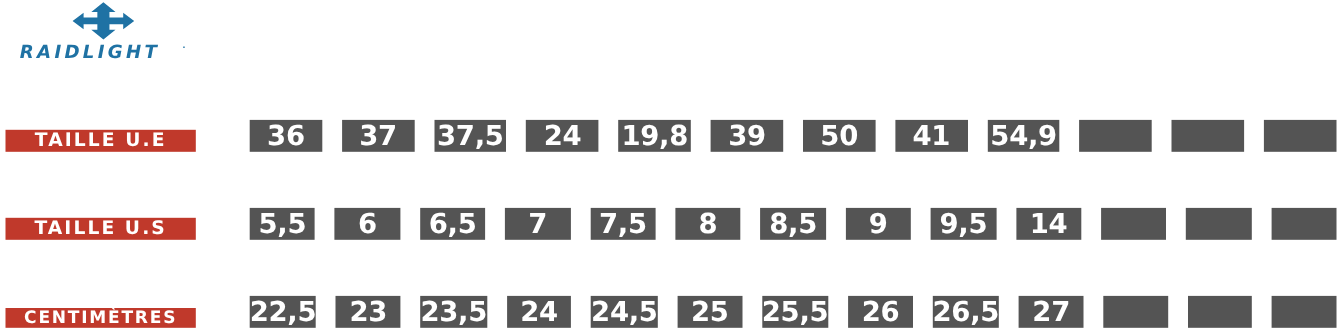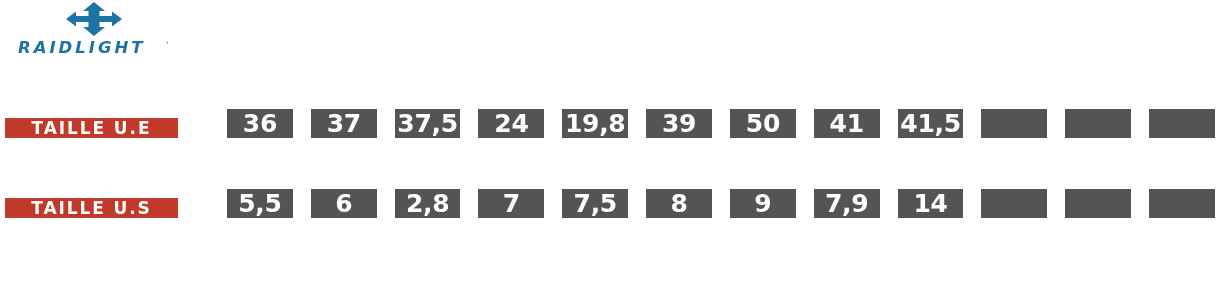--- a/index.html
+++ b/index.html
@@ -149,40 +149,59 @@
       <div class="row-label">TAILLE U.E</div>
       <div class="cells">
         <div class="cell">36</div>
         <div class="cell">37</div>
         <div class="cell">37,5</div>
         <div class="cell">24</div>
         <div class="cell">19,8</div>
         <div class="cell">39</div>
         <div class="cell">50</div>
         <div class="cell">41</div>
-        <div class="cell">41,5</div>
+        <div class="cell">54,9</div>
         <div class="cell empty-cell"></div>
         <div class="cell empty-cell"></div>
         <div class="cell empty-cell"></div>
       </div>
     </div>
 
     <div class="size-row">
       <div class="row-label">TAILLE U.S</div>
       <div class="cells">
         <div class="cell">5,5</div>
         <div class="cell">6</div>
-        <div class="cell">2,8</div>
+        <div class="cell">6,5</div>
         <div class="cell">7</div>
         <div class="cell">7,5</div>
         <div class="cell">8</div>
+        <div class="cell">8,5</div>
         <div class="cell">9</div>
-        <div class="cell">7,9</div>
+        <div class="cell">9,5</div>
         <div class="cell">14</div>
         <div class="cell empty-cell"></div>
         <div class="cell empty-cell"></div>
         <div class="cell empty-cell"></div>
       </div>
     </div>
 
+    <div class="size-row">
+      <div class="row-label label-cm">CENTIMÈTRES</div>
+      <div class="cells">
+        <div class="cell">22,5</div>
+        <div class="cell">23</div>
+        <div class="cell">23,5</div>
+        <div class="cell">24</div>
+        <div class="cell">24,5</div>
+        <div class="cell">25</div>
+        <div class="cell">25,5</div>
+        <div class="cell">26</div>
+        <div class="cell">26,5</div>
+        <div class="cell">27</div>
+        <div class="cell empty-cell"></div>
+        <div class="cell empty-cell"></div>
+        <div class="cell empty-cell"></div>
+      </div>
+    </div>
 
   </div>
 </div>
 
 </body></html>

